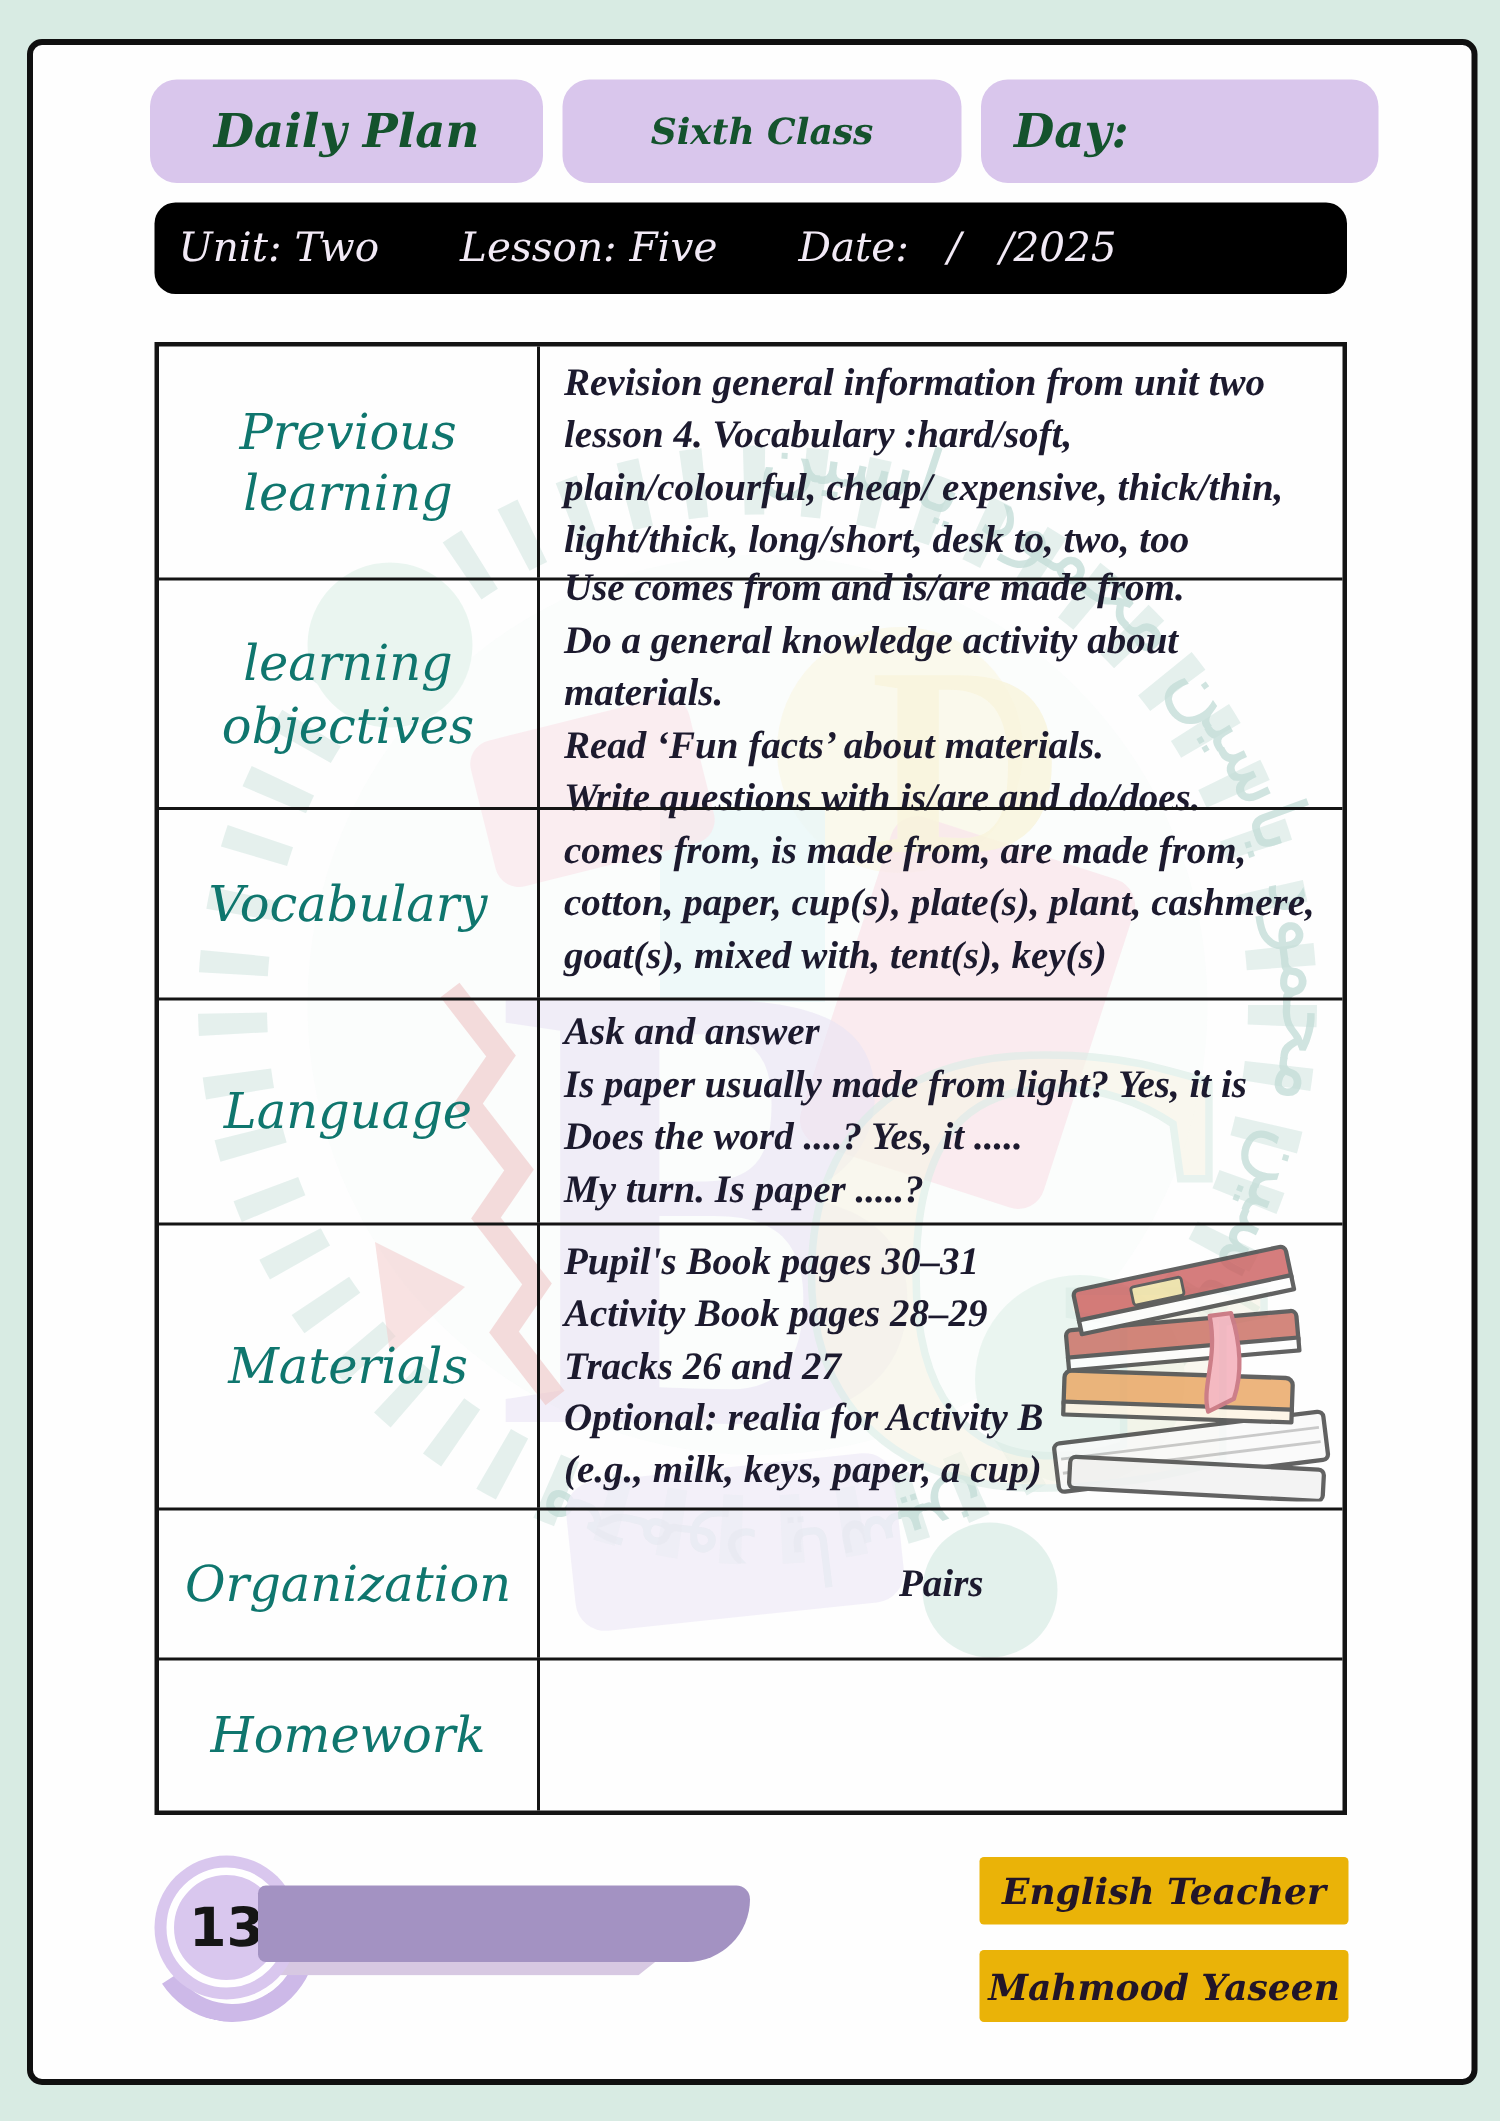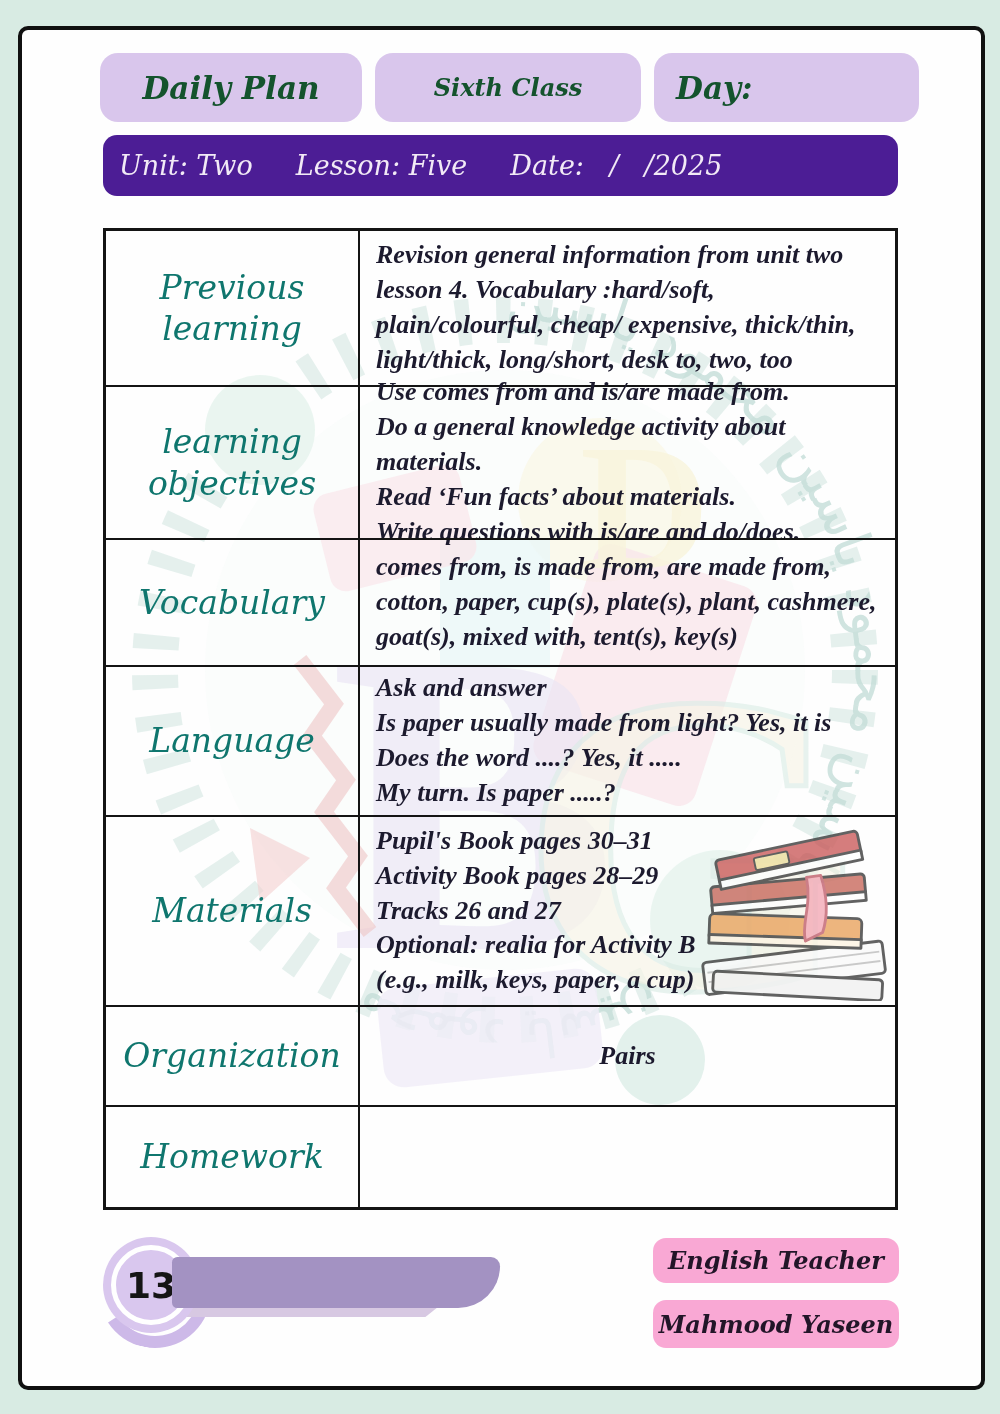--- a/index.html
+++ b/index.html
@@ -26,22 +26,22 @@
     display:flex;align-items:center;justify-content:center;
     color:#14532d;font-style:italic;font-weight:bold;
     font-family:"DejaVu Serif",serif;z-index:2;
   }
   #pill-daily{left:100px;top:53px;width:262px;height:69px;font-size:31px;}
   #pill-class{left:375px;top:53px;width:266px;height:69px;font-size:24px;}
   #pill-day{left:654px;top:53px;width:265px;height:69px;font-size:31px;
     justify-content:flex-start;padding-left:22px;box-sizing:border-box;}
   #info-bar{
     position:absolute;left:103px;top:135px;width:795px;height:61px;
-    box-sizing:border-box;background:#4c1d95;border-radius:14px;
-    display:flex;align-items:center;gap:43px;padding:0 16px;
+    box-sizing:border-box;background:#000000;border-radius:14px;
+    display:flex;align-items:center;gap:54px;padding:0 16px;
     color:#f2eaf6;font-style:italic;font-size:27px;
     font-family:"DejaVu Serif",serif;z-index:2;
   }
   #info-bar span{white-space:pre;}
   
   #plan-table{
     position:absolute;left:103px;top:228px;width:795px;height:982px;
     box-sizing:border-box;border:3px solid #141414;
     display:grid;grid-template-columns:254px 1fr;
     grid-template-rows:154px 153px 127px 150px 190px 100px 1fr;
@@ -88,21 +88,21 @@
   }
   #page-banner{
     left:172px;top:1257px;width:328px;height:51px;background:#a392c2;
     border-radius:8px 14px 64px 8px;z-index:4;
   }
   #page-banner-strip{
     left:186px;top:1307px;width:252px;height:10px;background:#d7c8e2;
     clip-path:polygon(0 0,100% 0,95% 100%,0 100%);z-index:3;
   }
   .footer-pill{
-    background:#f9a8d4;border-radius:13px;display:flex;align-items:center;justify-content:center;
+    background:#eab308;border-radius:3px;display:flex;align-items:center;justify-content:center;
     color:#221528;font-style:italic;font-weight:bold;font-size:24px;
     font-family:"DejaVu Serif",serif;
   }
   #teacher-pill{left:653px;top:1238px;width:246px;height:45px;}
   #name-pill{left:653px;top:1300px;width:246px;height:48px;}
 </style>
 </head>
 <body>
 
 <div class="frame"></div>

